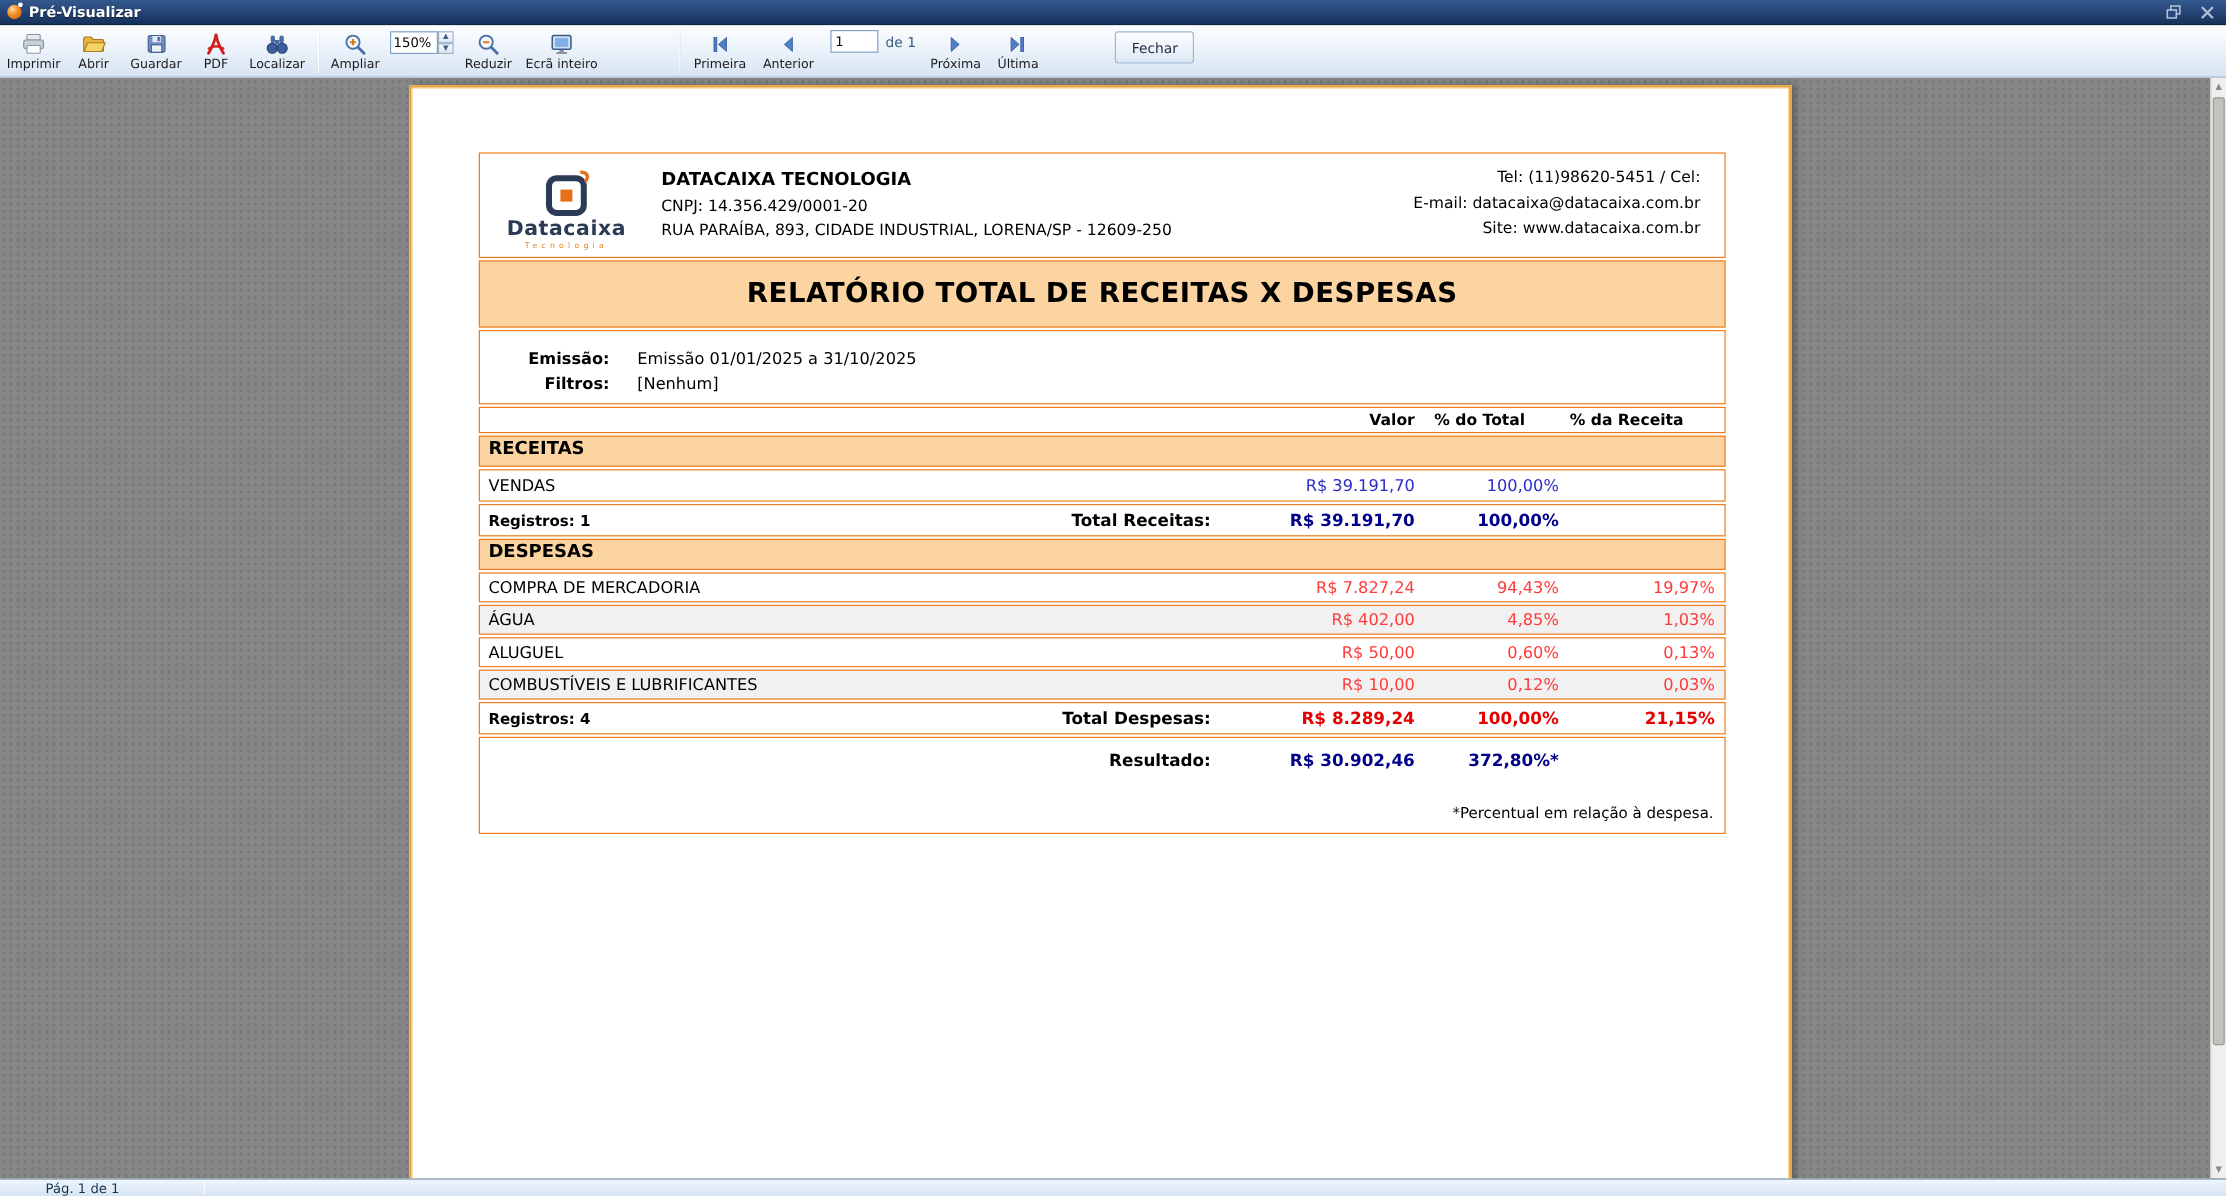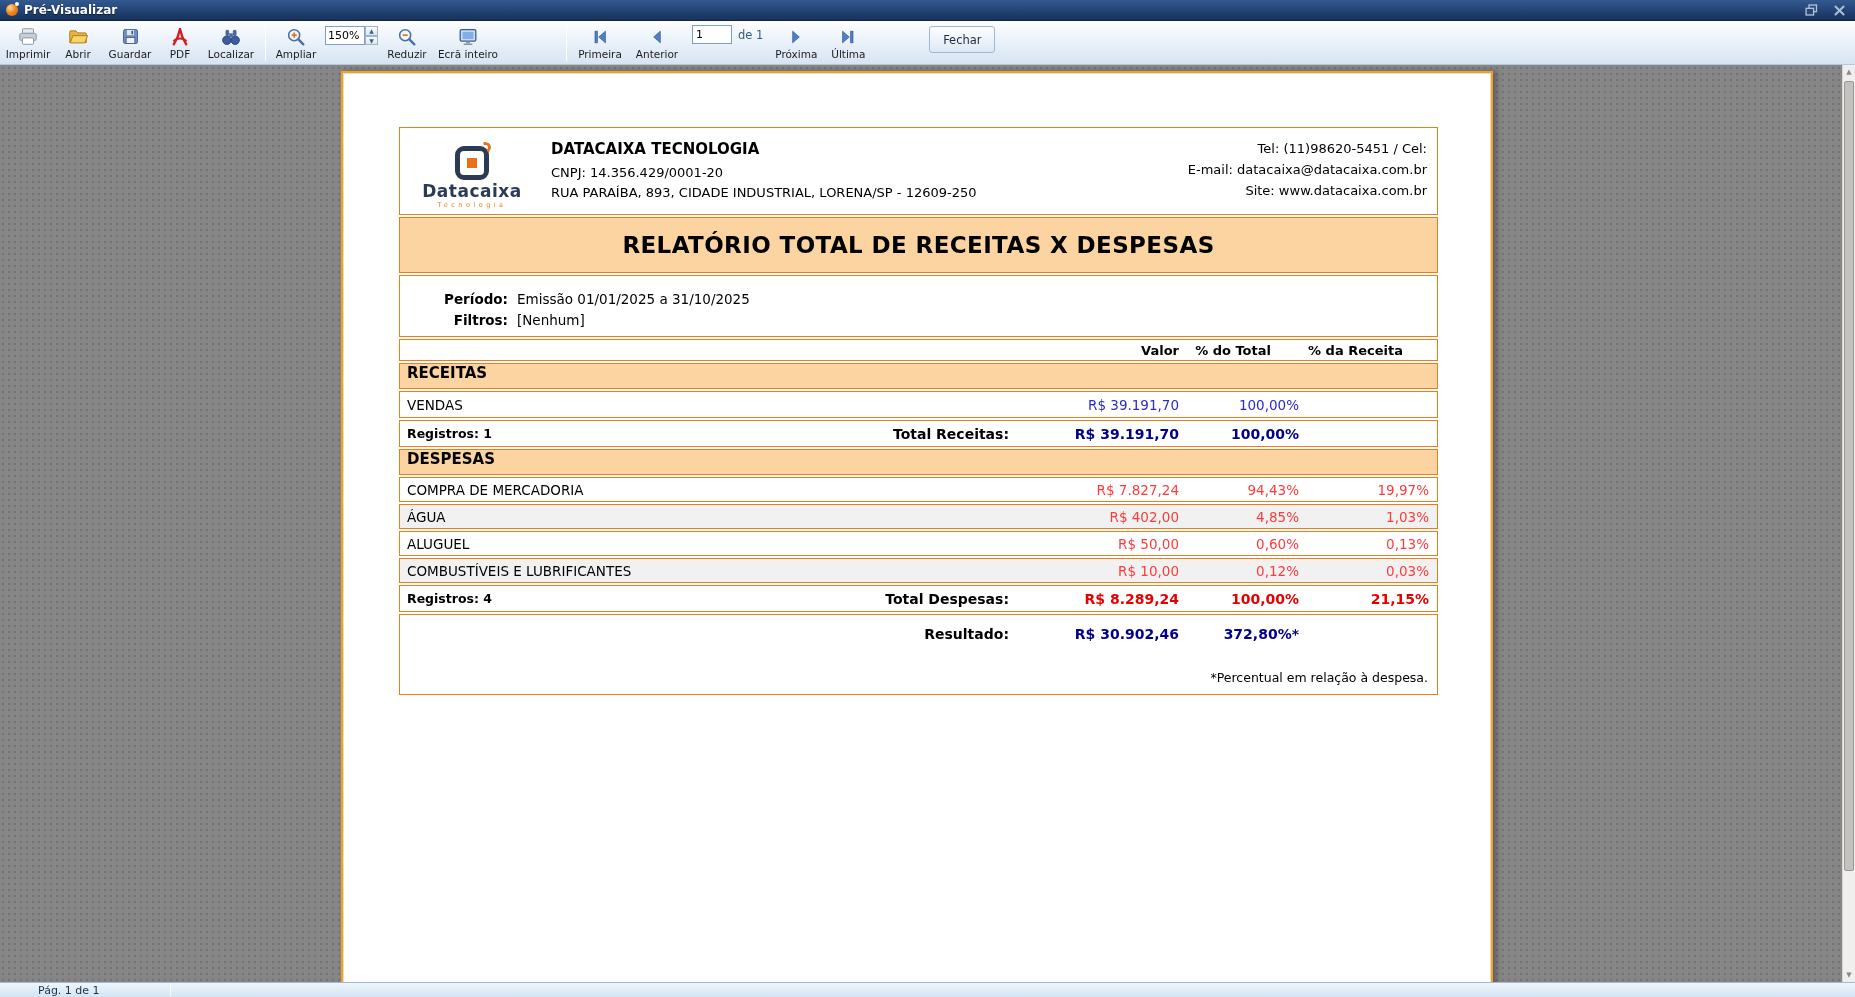--- a/index.html
+++ b/index.html
@@ -71,30 +71,30 @@
   .logo{position:absolute;left:7px;top:18px;width:130px;text-align:center;}
   .logo-mark{width:34px;height:34px;border:5px solid #2b3a55;border-radius:9px;margin:0 auto;position:relative;background:#fff;}
   .logo-mark .sq{position:absolute;left:7px;top:7px;width:10px;height:10px;background:#e8701a;}
   .logo-mark .arc{position:absolute;right:-7px;top:-9px;width:11px;height:11px;border-radius:50%;
     border:3.5px solid #e8701a;border-left-color:transparent;border-bottom-color:transparent;transform:rotate(18deg);background:transparent;}
   .logo-name{font-size:17px;font-weight:bold;color:#2b3a55;letter-spacing:.5px;margin-top:3px;line-height:17px;}
   .logo-sub{font-size:6.5px;color:#e8821e;letter-spacing:3.5px;text-transform:none;margin-top:1px;}
   .co-left{position:absolute;left:151px;top:12px;}
   .co-name{font-size:15px;font-weight:bold;color:#000;margin-bottom:7px;}
   .co-line{font-size:13px;color:#000;margin-bottom:5px;}
-  .co-right{position:absolute;right:10px;top:13px;text-align:right;}
+  .co-right{position:absolute;right:20px;top:13px;text-align:right;}
   .co-rline{font-size:13px;color:#000;margin-bottom:6px;}
 
   .titlebanner{height:56px;display:flex;align-items:center;justify-content:center;}
   .titlebanner span{font-size:23px;font-weight:bold;color:#000;letter-spacing:.4px;}
 
   .periodbox{height:62px;padding-top:13px;}
   .pline{display:flex;line-height:21px;font-size:13.5px;color:#000;}
   .plabel{width:108px;text-align:right;font-weight:bold;}
-  .pvalue{margin-left:9px;}
+  .pvalue{margin-left:23px;}
 
   .colhead{height:22px;font-weight:bold;font-size:13px;}
   .colhead .c-ptotal{padding-right:0px;}
   .colhead .c-preceita{padding-right:0px;}
   .bar{height:26px;display:flex;align-items:flex-start;}
   .drow{height:25px;}
   .vrow{height:27px;}
   .trow{height:27px;}
   .sumbox{height:81px;}
   .resrow{height:30px;margin-top:4px;}
@@ -302,21 +302,21 @@
           <div class="co-rline">Site: www.datacaixa.com.br</div>
         </div>
       </div>
 
       <div class="sect peach titlebanner">
         <span>RELATÓRIO TOTAL DE RECEITAS X DESPESAS</span>
       </div>
 
       <div class="sect periodbox">
         <div class="pline">
-          <span class="plabel">Período:</span>
+          <span class="plabel">Emissão:</span>
           <span class="pvalue">Emissão 01/01/2025 a 31/10/2025</span>
         </div>
         <div class="pline">
           <span class="plabel">Filtros:</span>
           <span class="pvalue">[Nenhum]</span>
         </div>
       </div>
 
       <div class="sect row colhead">
         <span class="c-desc"></span>

